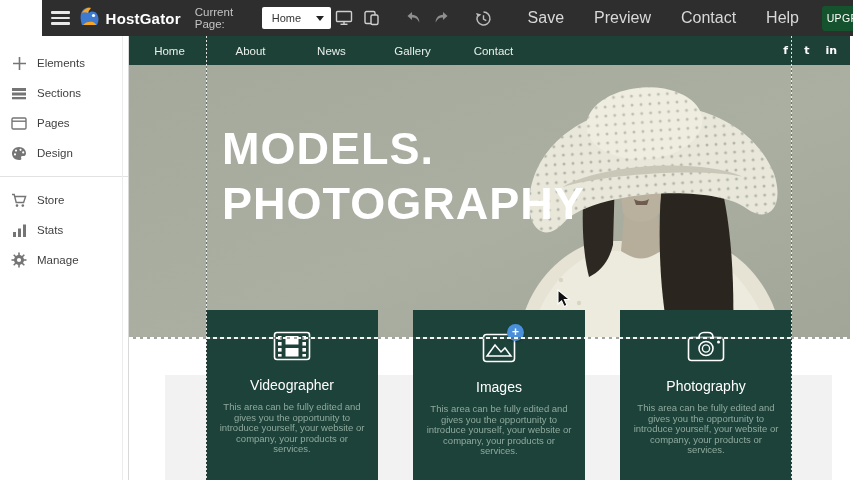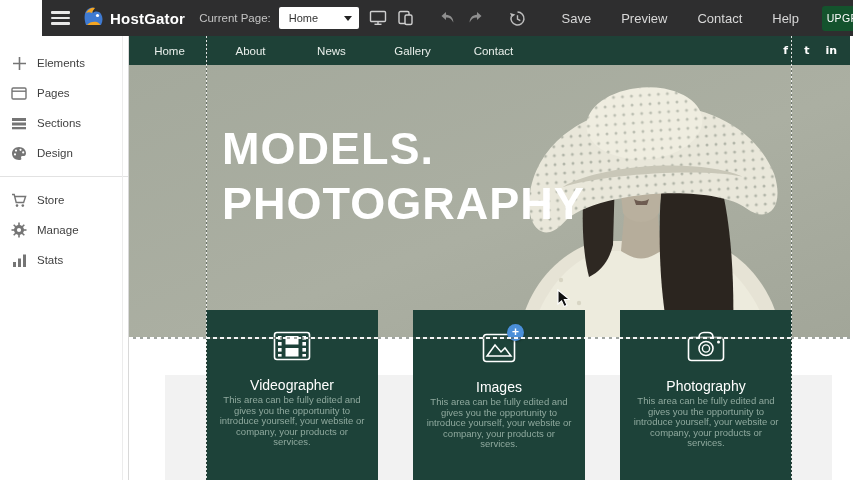--- a/index.html
+++ b/index.html
@@ -19,21 +19,21 @@
   .page-select { margin-left:8px; width:80px; height:22px; background:#fff; border-radius:2px;
                  display:flex; align-items:center; justify-content:space-between; padding:0 7px 0 10px;
                  cursor:pointer; }
   .page-select .val { font-size:11px; color:#333; }
   .caret { width:0; height:0; border-left:4px solid transparent; border-right:4px solid transparent;
            border-top:5px solid #222; }
   .tb-right { margin-left:auto; display:flex; align-items:center; }
   .tb-icon { width:26px; height:26px; display:flex; align-items:center; justify-content:center; cursor:pointer; }
   .tb-icon svg { display:block; }
   .gap-a { margin-left:2px; } .gap-b { margin-left:16px; }
-  .tb-txtbtn { color:#d8d8d8; font-size:13px; padding:0 15px; cursor:pointer; }
+  .tb-txtbtn { color:#d8d8d8; font-size:16px; padding:0 15px; cursor:pointer; }
   .upgrade { width:64px; height:25px; background:#14532d; border-radius:3px; color:#fff;
              font-size:10.5px; letter-spacing:.4px; display:flex; align-items:center; justify-content:center;
              margin:0 9px 0 8px; cursor:pointer; }
 
   
   .sidebar { position:absolute; left:0; top:36px; width:129px; height:468px; background:#fff;
              border-right:1px solid #d9d9d9; padding-top:12px; }
   .sidebar::after { content:""; position:absolute; top:0; bottom:0; right:5px; width:1px; background:#ececec; }
   .sb-item { height:30px; display:flex; align-items:center; cursor:pointer; }
   .sb-icon { width:18px; height:18px; margin-left:10px; display:flex; align-items:center; justify-content:center; }
@@ -56,21 +56,21 @@
 
   .gray-band { position:absolute; left:36px; top:339px; width:667px; height:105px; background:#f2f2f2; }
 
   .card { position:absolute; top:274px; width:172px; height:210px; background:#1d4239; text-align:center; cursor:pointer; }
   .card-1 { left:77px; } .card-2 { left:284px; } .card-3 { left:491px; }
   .card-iconbox { position:relative; display:inline-block; margin-top:21px; }
   .plus-badge { position:absolute; right:-8px; top:-7px; width:17px; height:17px; border-radius:50%;
                 background:#4a8fd9; color:#fff; font-size:12px; font-weight:700; line-height:17px;
                 text-align:center; cursor:pointer; box-shadow:0 1px 2px rgba(0,0,0,.3); }
   .card-title { color:#fff; font-size:14px; font-weight:500; margin-top:12px; }
-  .card-body { color:#8fa99e; font-size:9.5px; line-height:10.5px; margin-top:2px; padding:0 13px; }
+  .card-body { color:#8fa99e; font-size:9.5px; line-height:10.5px; margin-top:9px; padding:0 13px; }
 
   
   .vguide { position:absolute; top:0; bottom:0; width:1px; z-index:30; pointer-events:none;
             background-image:repeating-linear-gradient(180deg, rgba(255,255,255,.85) 0 2px, rgba(50,62,54,.55) 2px 4px); }
   .vguide-l { left:77px; } .vguide-r { left:662px; }
   .hguide { position:absolute; left:0; width:721px; top:301px; height:2px; z-index:31; pointer-events:none;
             background-image:repeating-linear-gradient(90deg, rgba(255,255,255,.95) 0 4px, rgba(84,94,86,.55) 4px 7px); }
 
   .cursor { position:absolute; left:428px; top:224px; z-index:40; pointer-events:none; }
 </style>
@@ -146,35 +146,35 @@
       <span class="sb-icon">
         <svg width="15" height="15" viewBox="0 0 15 15">
             <path d="M7.5 1 V14 M1 7.5 H14" stroke="#757575" stroke-width="1.6"></path>
           </svg>
       </span>
       <span class="sb-label">Elements</span>
     </div>
     <div class="sb-item">
       <span class="sb-icon">
         <svg width="16" height="13" viewBox="0 0 16 13">
-            <rect x="1" y="1" width="14" height="11" rx="1.2" fill="none" stroke="#757575" stroke-width="1.4"></rect>
-            <line x1="1" y1="4.2" x2="15" y2="4.2" stroke="#757575" stroke-width="1.4"></line>
-          </svg>
-      </span>
-      <span class="sb-label">Pages</span>
-    </div>
-    <div class="sb-item">
-      <span class="sb-icon">
-        <svg width="16" height="13" viewBox="0 0 16 13">
             <rect x="1" y="1" width="14" height="3" fill="#757575"></rect>
             <rect x="1" y="5.5" width="14" height="3" fill="#757575"></rect>
             <rect x="1" y="10" width="14" height="2.3" fill="#757575"></rect>
           </svg>
       </span>
       <span class="sb-label">Sections</span>
+    </div>
+    <div class="sb-item">
+      <span class="sb-icon">
+        <svg width="16" height="13" viewBox="0 0 16 13">
+            <rect x="1" y="1" width="14" height="11" rx="1.2" fill="none" stroke="#757575" stroke-width="1.4"></rect>
+            <line x1="1" y1="4.2" x2="15" y2="4.2" stroke="#757575" stroke-width="1.4"></line>
+          </svg>
+      </span>
+      <span class="sb-label">Pages</span>
     </div>
     <div class="sb-item">
       <span class="sb-icon">
         <svg width="16" height="15" viewBox="0 0 16 15">
           <path d="M8 1 C12 1 15 3.8 15 7.2 C15 9.4 13.4 10.2 11.8 10 C10.4 9.8 9.6 10.6 10.2 11.9 C10.8 13.2 9.9 14 8 14 C4 14 1 11.2 1 7.5 C1 3.9 4 1 8 1 Z" fill="#757575"></path>
           <circle cx="5" cy="4.6" r="1.1" fill="#fff"></circle>
             <circle cx="9.5" cy="3.8" r="1.1" fill="#fff"></circle>
             <circle cx="4" cy="8.4" r="1.1" fill="#fff"></circle>
             <circle cx="12.2" cy="6.4" r="1.1" fill="#fff"></circle>
         </svg>
@@ -186,45 +186,45 @@
 
     <div class="sb-item">
       <span class="sb-icon">
         <svg width="16" height="15" viewBox="0 0 16 15">
             <path d="M1 1.5 H3.2 L5.2 9.5 H12.6 L14.6 3.5 H4" fill="none" stroke="#757575" stroke-width="1.4"></path>
             <circle cx="6" cy="12.6" r="1.3" fill="#757575"></circle>
             <circle cx="11.8" cy="12.6" r="1.3" fill="#757575"></circle>
           </svg>
       </span>
       <span class="sb-label">Store</span>
+    </div>
+    <div class="sb-item">
+      <span class="sb-icon">
+        <svg width="15" height="14" viewBox="0 0 15 14">
+            <rect x="1" y="9" width="3" height="5" fill="#757575"></rect>
+            <rect x="6" y="5.5" width="3" height="8.5" fill="#757575"></rect>
+            <rect x="11" y="1.5" width="3" height="12.5" fill="#757575"></rect>
+          </svg>
+      </span>
+      <span class="sb-label">Stats</span>
     </div>
     <div class="sb-item">
       <span class="sb-icon">
         <svg width="16" height="16" viewBox="0 0 16 16">
           <g fill="#757575">
             <rect x="7.2" y="0.5" width="1.6" height="15"></rect>
             <rect x="7.2" y="0.5" width="1.6" height="15" transform="rotate(45 8 8)"></rect>
             <rect x="7.2" y="0.5" width="1.6" height="15" transform="rotate(90 8 8)"></rect>
             <rect x="7.2" y="0.5" width="1.6" height="15" transform="rotate(135 8 8)"></rect>
             <circle cx="8" cy="8" r="5"></circle>
           </g>
           <circle cx="8" cy="8" r="2.1" fill="#fff"></circle>
         </svg>
       </span>
       <span class="sb-label">Manage</span>
-    </div>
-    <div class="sb-item">
-      <span class="sb-icon">
-        <svg width="15" height="14" viewBox="0 0 15 14">
-            <rect x="1" y="9" width="3" height="5" fill="#757575"></rect>
-            <rect x="6" y="5.5" width="3" height="8.5" fill="#757575"></rect>
-            <rect x="11" y="1.5" width="3" height="12.5" fill="#757575"></rect>
-          </svg>
-      </span>
-      <span class="sb-label">Stats</span>
     </div>
   </div>
 
   <div class="canvas">
 
     <div class="site-nav">
       <span class="nav-item">Home</span>
       <span class="nav-item">About</span>
       <span class="nav-item">News</span>
       <span class="nav-item">Gallery</span>

